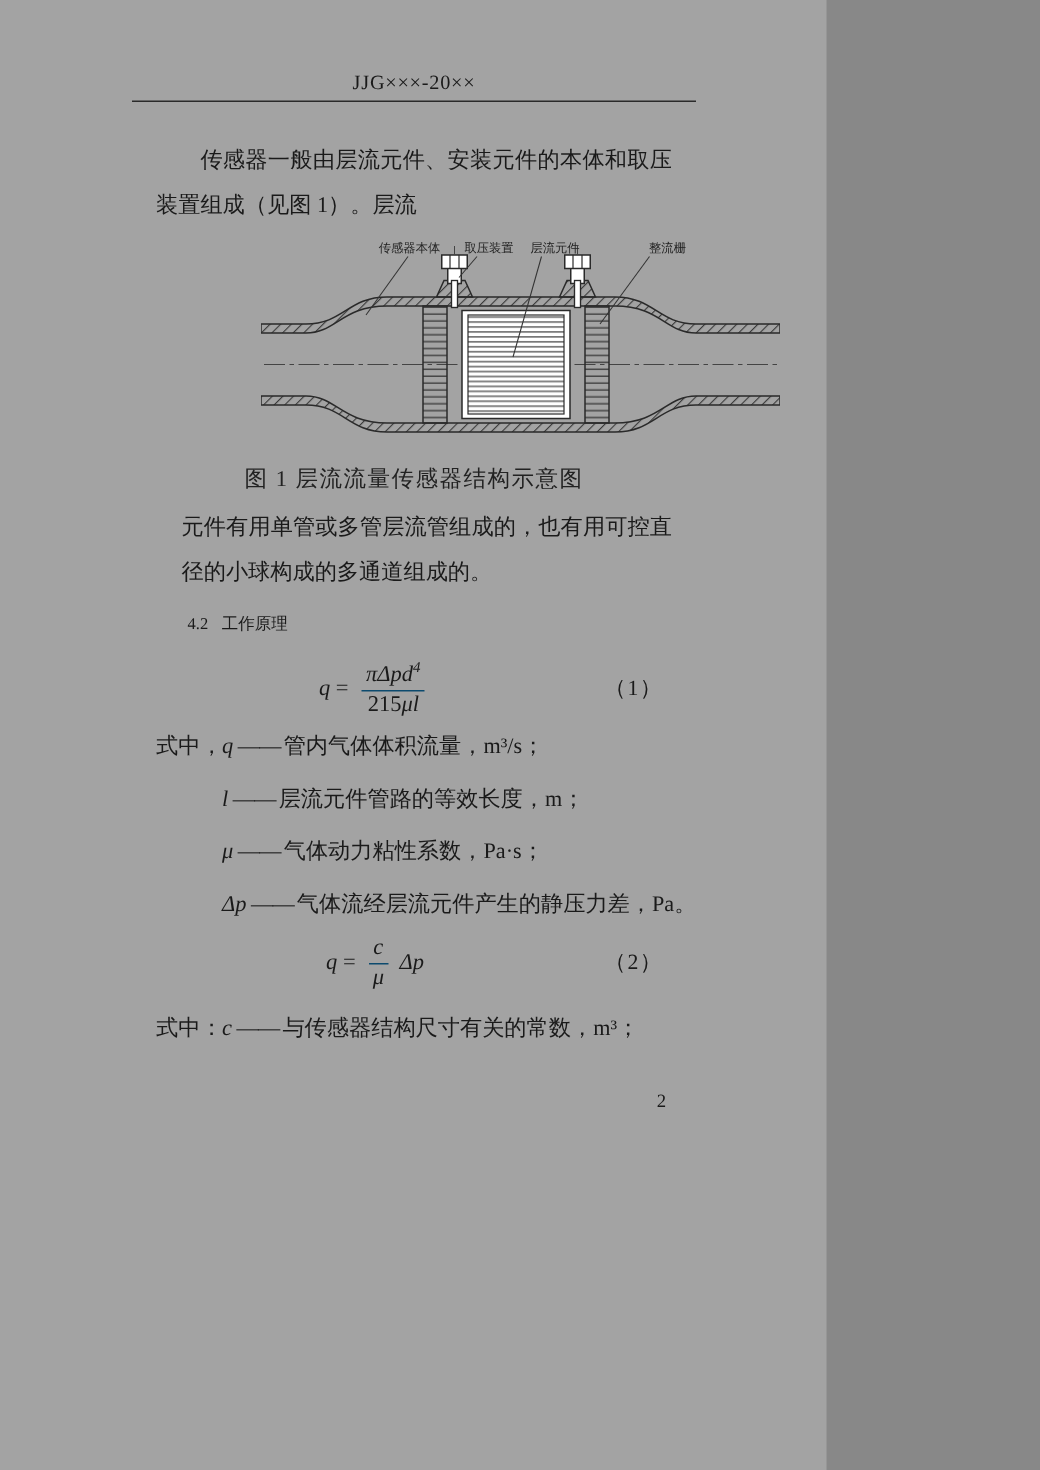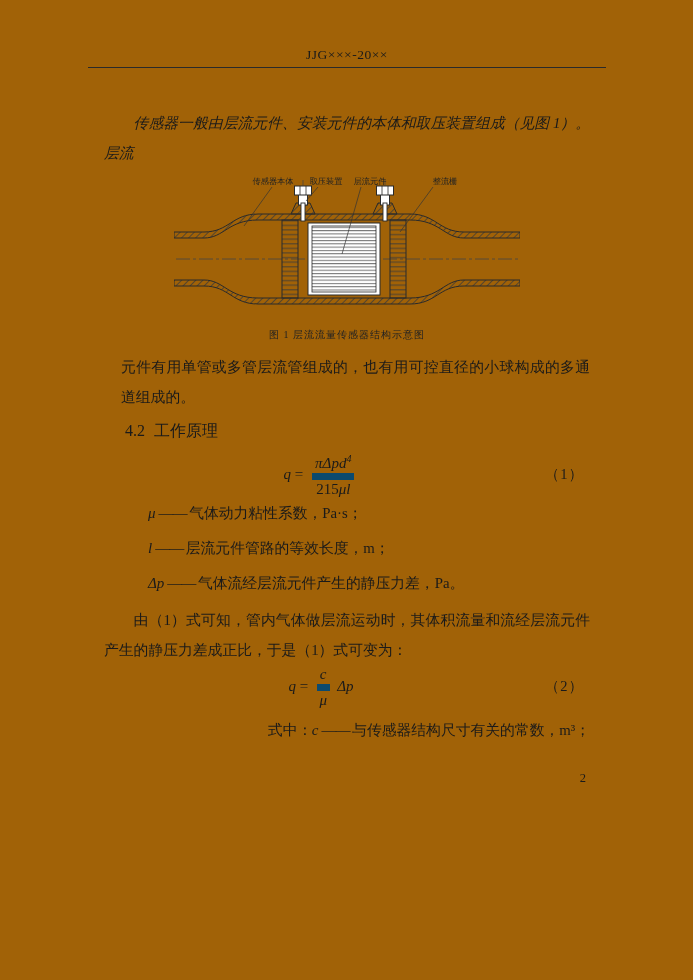--- a/index.html
+++ b/index.html
@@ -1,19 +1,19 @@
 <!DOCTYPE html>
 <html><head>
 <meta charset="utf-8">
 <style>
   html,body{margin:0;padding:0;background:#888;}
   .page{
     position:relative;
-    width:693px;height:980px;
-    background:#a16207;
+    width:551px;height:980px;
+    background:#a3a3a3;
     color:#1a1a1a;
     font-family:"Liberation Serif","DejaVu Serif",serif;
     overflow:hidden;
     box-sizing:border-box;
     padding:0 103px 0 104px;
   }
   .hdr-title{
     margin-top:46px;
     text-align:center;
     font-size:13.5px;
@@ -25,35 +25,35 @@
     border:0;border-top:1.2px solid #2a2a2a;
     height:0;
   }
   .body-par{
     font-size:14.8px;
     line-height:30px;
     text-align:justify;
     margin:0;
   }
   .indent{text-indent:2em;}
-  .p1{margin-top:40px;font-style:italic;}
+  .p1{margin-top:24px;}
   .figure-wrap{margin-top:6px;margin-left:70px;width:346px;}
   .fig-caption{
     margin-top:2px;
     text-align:center;
-    font-size:10px;
+    font-size:15px;
     line-height:14px;
     letter-spacing:1px;
     color:#222;
   }
   .p2{margin-top:10px;margin-left:17px;}
   .heading{
     margin-top:4px;
     margin-left:21px;
-    font-size:16px;
+    font-size:11px;
     line-height:30px;
   }
   .sec-no{margin-right:9px;}
   .formula-row{
     position:relative;
     text-align:center;
     font-size:15px;
   }
   .formula-row.f1{margin-top:6px;height:44px;line-height:44px;}
   .formula-row.f2{margin-top:0px;height:42px;line-height:42px;}
@@ -64,21 +64,21 @@
     vertical-align:middle;
     line-height:normal;
   }
   .up{font-style:normal;}
   .frac{
     display:inline-block;
     vertical-align:middle;
     text-align:center;
     margin:0 4px 0 5px;
   }
-  .frac .top{display:block;border-bottom:7px solid #0c4a6e;padding:0 3px 1px 3px;line-height:1.15;}
+  .frac .top{display:block;border-bottom:1px solid #0c4a6e;padding:0 3px 1px 3px;line-height:1.15;}
   .frac .bot{display:block;line-height:1.15;padding-top:1px;}
   .formula sup{font-size:10px;font-style:italic;}
   .eqnum{
     position:absolute;right:6px;top:0;
     font-style:normal;font-size:14.5px;
     letter-spacing:1px;
   }
   .def-row{
     font-size:14.8px;
     line-height:35px;
@@ -190,43 +190,45 @@
       <span class="up">=</span>
       <span class="frac">
         <span class="top"><span>πΔpd</span><sup>4</sup></span>
         <span class="bot"><span class="up">215</span><span>μl</span></span>
       </span>
     </span>
     <span class="eqnum">（1）</span>
   </div>
 
   <div class="def-row">
+    <span class="def-prefix">式中，</span><span class="def-sym">q</span><span class="def-dash">——</span><span>管内气体体积流量，m³/s；</span>
+  </div>
+  <div class="def-row">
+    <span class="def-prefix"></span><span class="def-sym">l</span><span class="def-dash">——</span><span>层流元件管路的等效长度，m；</span>
+  </div>
+  <div class="def-row">
     <span class="def-prefix"></span><span class="def-sym">μ</span><span class="def-dash">——</span><span>气体动力粘性系数，Pa·s；</span>
   </div>
   <div class="def-row">
-    <span class="def-prefix"></span><span class="def-sym">l</span><span class="def-dash">——</span><span>层流元件管路的等效长度，m；</span>
-  </div>
-  <div class="def-row">
     <span class="def-prefix"></span><span class="def-sym">Δp</span><span class="def-dash">——</span><span>气体流经层流元件产生的静压力差，Pa。</span>
   </div>
 
-  <p class="body-par indent p5">由（1）式可知，管内气体做层流运动时，其体积流量和流经层流元件产生的静压力差成正比，于是（1）式可变为：</p>
 
   <div class="formula-row f2">
     <span class="formula">
       <span>q</span>
       <span class="up">=</span>
       <span class="frac">
         <span class="top">c</span>
         <span class="bot">μ</span>
       </span>
       <span>Δp</span>
     </span>
     <span class="eqnum">（2）</span>
   </div>
 
-  <div class="p6 def-row" style="line-height:30px;text-align:right;">
+  <div class="p6 def-row" style="line-height:30px;">
     <span class="def-prefix">式中：</span><span class="def-sym">c</span><span class="def-dash">——</span><span>与传感器结构尺寸有关的常数，m³；</span>
   </div>
 
   <div class="page-num">2</div>
 
 </div>
 
 </body></html>

